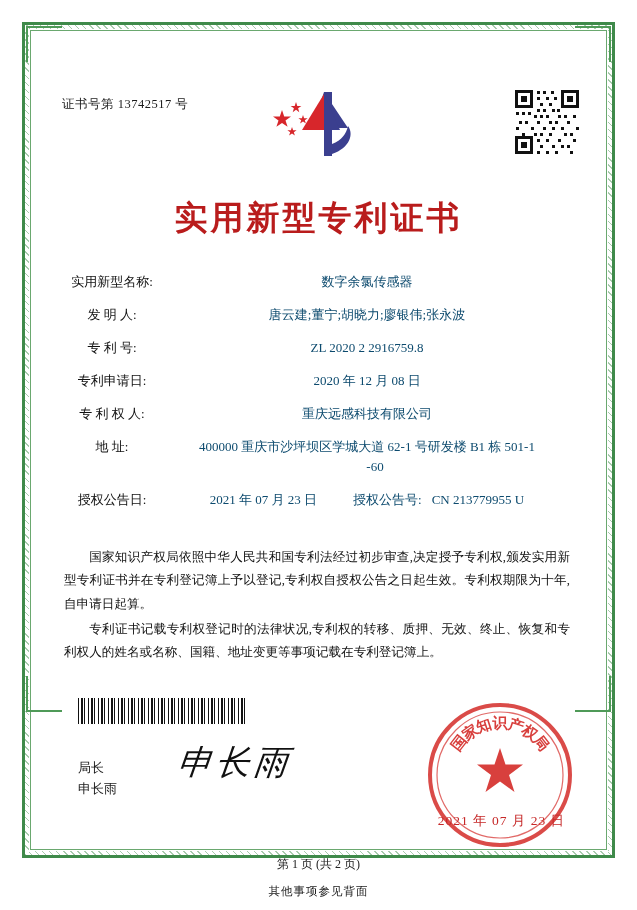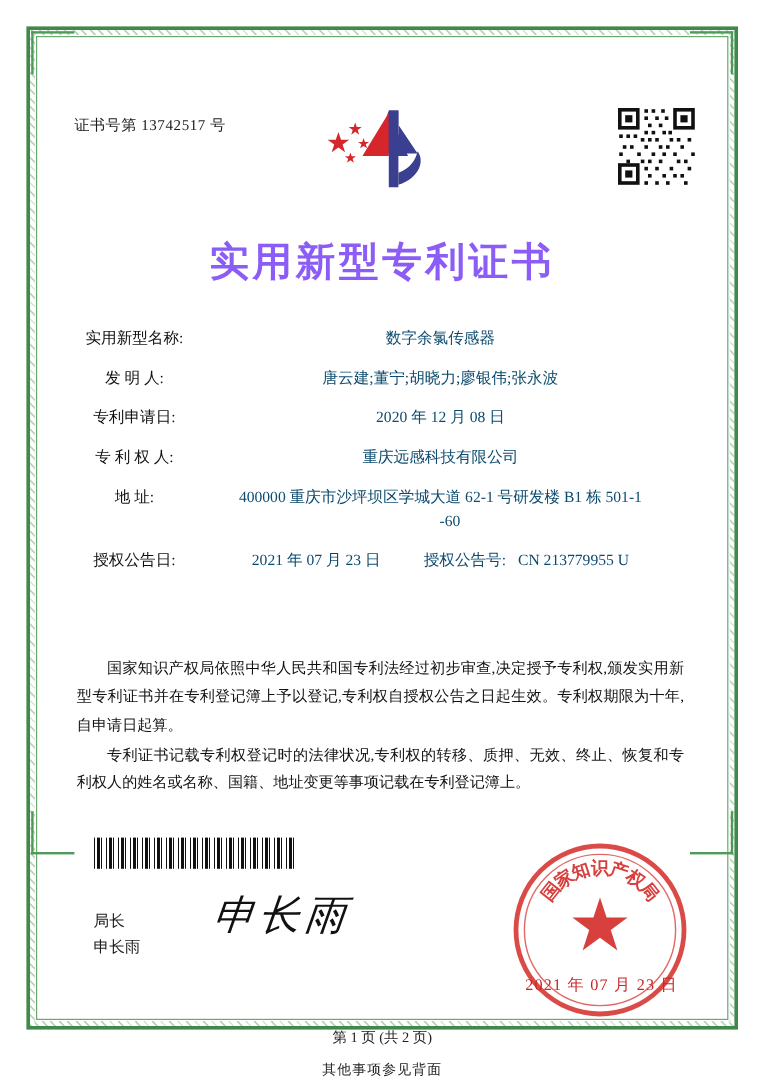--- a/index.html
+++ b/index.html
@@ -91,21 +91,21 @@
   
   .doc-title {
     position: absolute;
     left: 0; top: 196px;
     width: 637px;
     text-align: center;
     font-family: "DejaVu Serif", "Liberation Serif", serif;
     font-weight: bold;
     font-size: 33px;
     letter-spacing: 3px;
-    color: #8b5cf6;
+    color: #b91c1c;
   }
 
   
   .fields {
     position: absolute;
     left: 66px; top: 272px;
     width: 510px;
     font-size: 13px;
     line-height: 1.5;
     text-align: center;
@@ -328,20 +328,24 @@
     <div class="field-row">
       <div class="field-label">实用新型名称:</div>
       <div class="field-value">数字余氯传感器</div>
     </div>
 
     <div class="field-row">
       <div class="field-label">发 明 人:</div>
       <div class="field-value">唐云建;董宁;胡晓力;廖银伟;张永波</div>
     </div>
 
+    <div class="field-row">
+      <div class="field-label">专 利 号:</div>
+      <div class="field-value">ZL 2020 2 2916759.8</div>
+    </div>
 
     <div class="field-row">
       <div class="field-label">专利申请日:</div>
       <div class="field-value">2020 年 12 月 08 日</div>
     </div>
 
     <div class="field-row">
       <div class="field-label">专 利 权 人:</div>
       <div class="field-value">重庆远感科技有限公司</div>
     </div>

